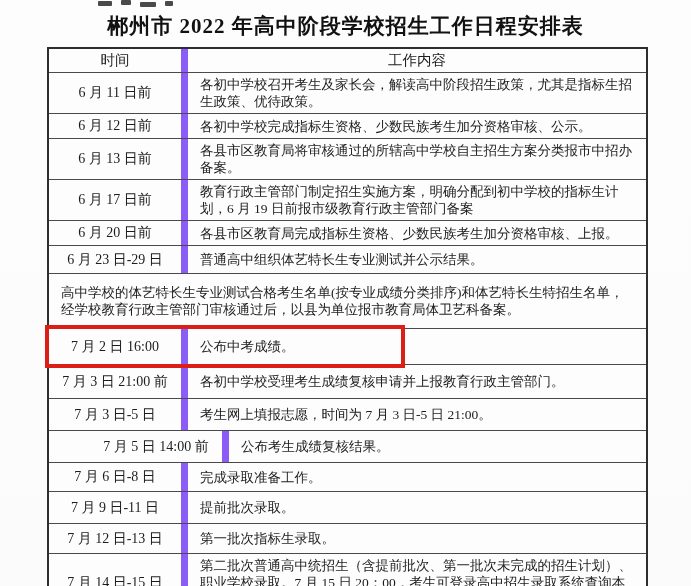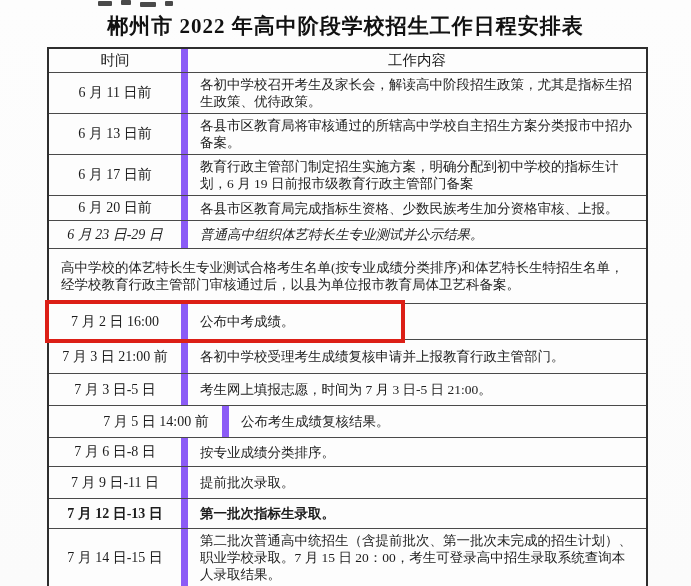--- a/index.html
+++ b/index.html
@@ -93,37 +93,41 @@
     <div class="row header">
       <div class="cell time">时间</div>
       <div class="cell content" style="justify-content:center;">工作内容</div>
     </div>
 
     <div class="row" style="min-height:36px;">
       <div class="cell time">6 月 11 日前</div>
       <div class="cell content">各初中学校召开考生及家长会，解读高中阶段招生政策，尤其是指标生招生政策、优待政策。</div>
     </div>
 
+    <div class="row" style="min-height:25px;">
+      <div class="cell time">6 月 12 日前</div>
+      <div class="cell content">各初中学校完成指标生资格、少数民族考生加分资格审核、公示。</div>
+    </div>
 
     <div class="row" style="min-height:35px;">
       <div class="cell time">6 月 13 日前</div>
       <div class="cell content">各县市区教育局将审核通过的所辖高中学校自主招生方案分类报市中招办备案。</div>
     </div>
 
     <div class="row" style="min-height:36px;">
       <div class="cell time">6 月 17 日前</div>
       <div class="cell content">教育行政主管部门制定招生实施方案，明确分配到初中学校的指标生计划，6 月 19 日前报市级教育行政主管部门备案</div>
     </div>
 
     <div class="row" style="min-height:25px;">
       <div class="cell time">6 月 20 日前</div>
       <div class="cell content">各县市区教育局完成指标生资格、少数民族考生加分资格审核、上报。</div>
     </div>
 
-    <div class="row" style="min-height:28px;font-style:italic;">
+    <div class="row" style="min-height:28px;">
       <div class="cell time">6 月 23 日-29 日</div>
       <div class="cell content">普通高中组织体艺特长生专业测试并公示结果。</div>
     </div>
 
     <div class="row" style="min-height:55px;">
       <div class="cell content">高中学校的体艺特长生专业测试合格考生名单(按专业成绩分类排序)和体艺特长生特招生名单，经学校教育行政主管部门审核通过后，以县为单位报市教育局体卫艺科备案。</div>
     </div>
 
     <div class="row" style="min-height:36px;">
       <div class="red-box"></div>
@@ -141,29 +145,29 @@
       <div class="cell content">考生网上填报志愿，时间为 7 月 3 日-5 日 21:00。</div>
     </div>
 
     <div class="row" style="min-height:32px;padding-left:41px;">
       <div class="cell time">7 月 5 日 14:00 前</div>
       <div class="cell content">公布考生成绩复核结果。</div>
     </div>
 
     <div class="row" style="min-height:29px;">
       <div class="cell time">7 月 6 日-8 日</div>
-      <div class="cell content">按专业成绩分类排序。</div>
+      <div class="cell content">完成录取准备工作。</div>
     </div>
 
     <div class="row" style="min-height:32px;">
       <div class="cell time">7 月 9 日-11 日</div>
       <div class="cell content">提前批次录取。</div>
     </div>
 
-    <div class="row" style="min-height:30px;font-weight:bold;">
+    <div class="row" style="min-height:30px;">
       <div class="cell time">7 月 12 日-13 日</div>
       <div class="cell content">第一批次指标生录取。</div>
     </div>
 
     <div class="row" style="min-height:50px;">
       <div class="cell time">7 月 14 日-15 日</div>
       <div class="cell content">第二批次普通高中统招生（含提前批次、第一批次未完成的招生计划）、职业学校录取。7 月 15 日 20：00，考生可登录高中招生录取系统查询本人录取结果。</div>
     </div>
 
   </div>

